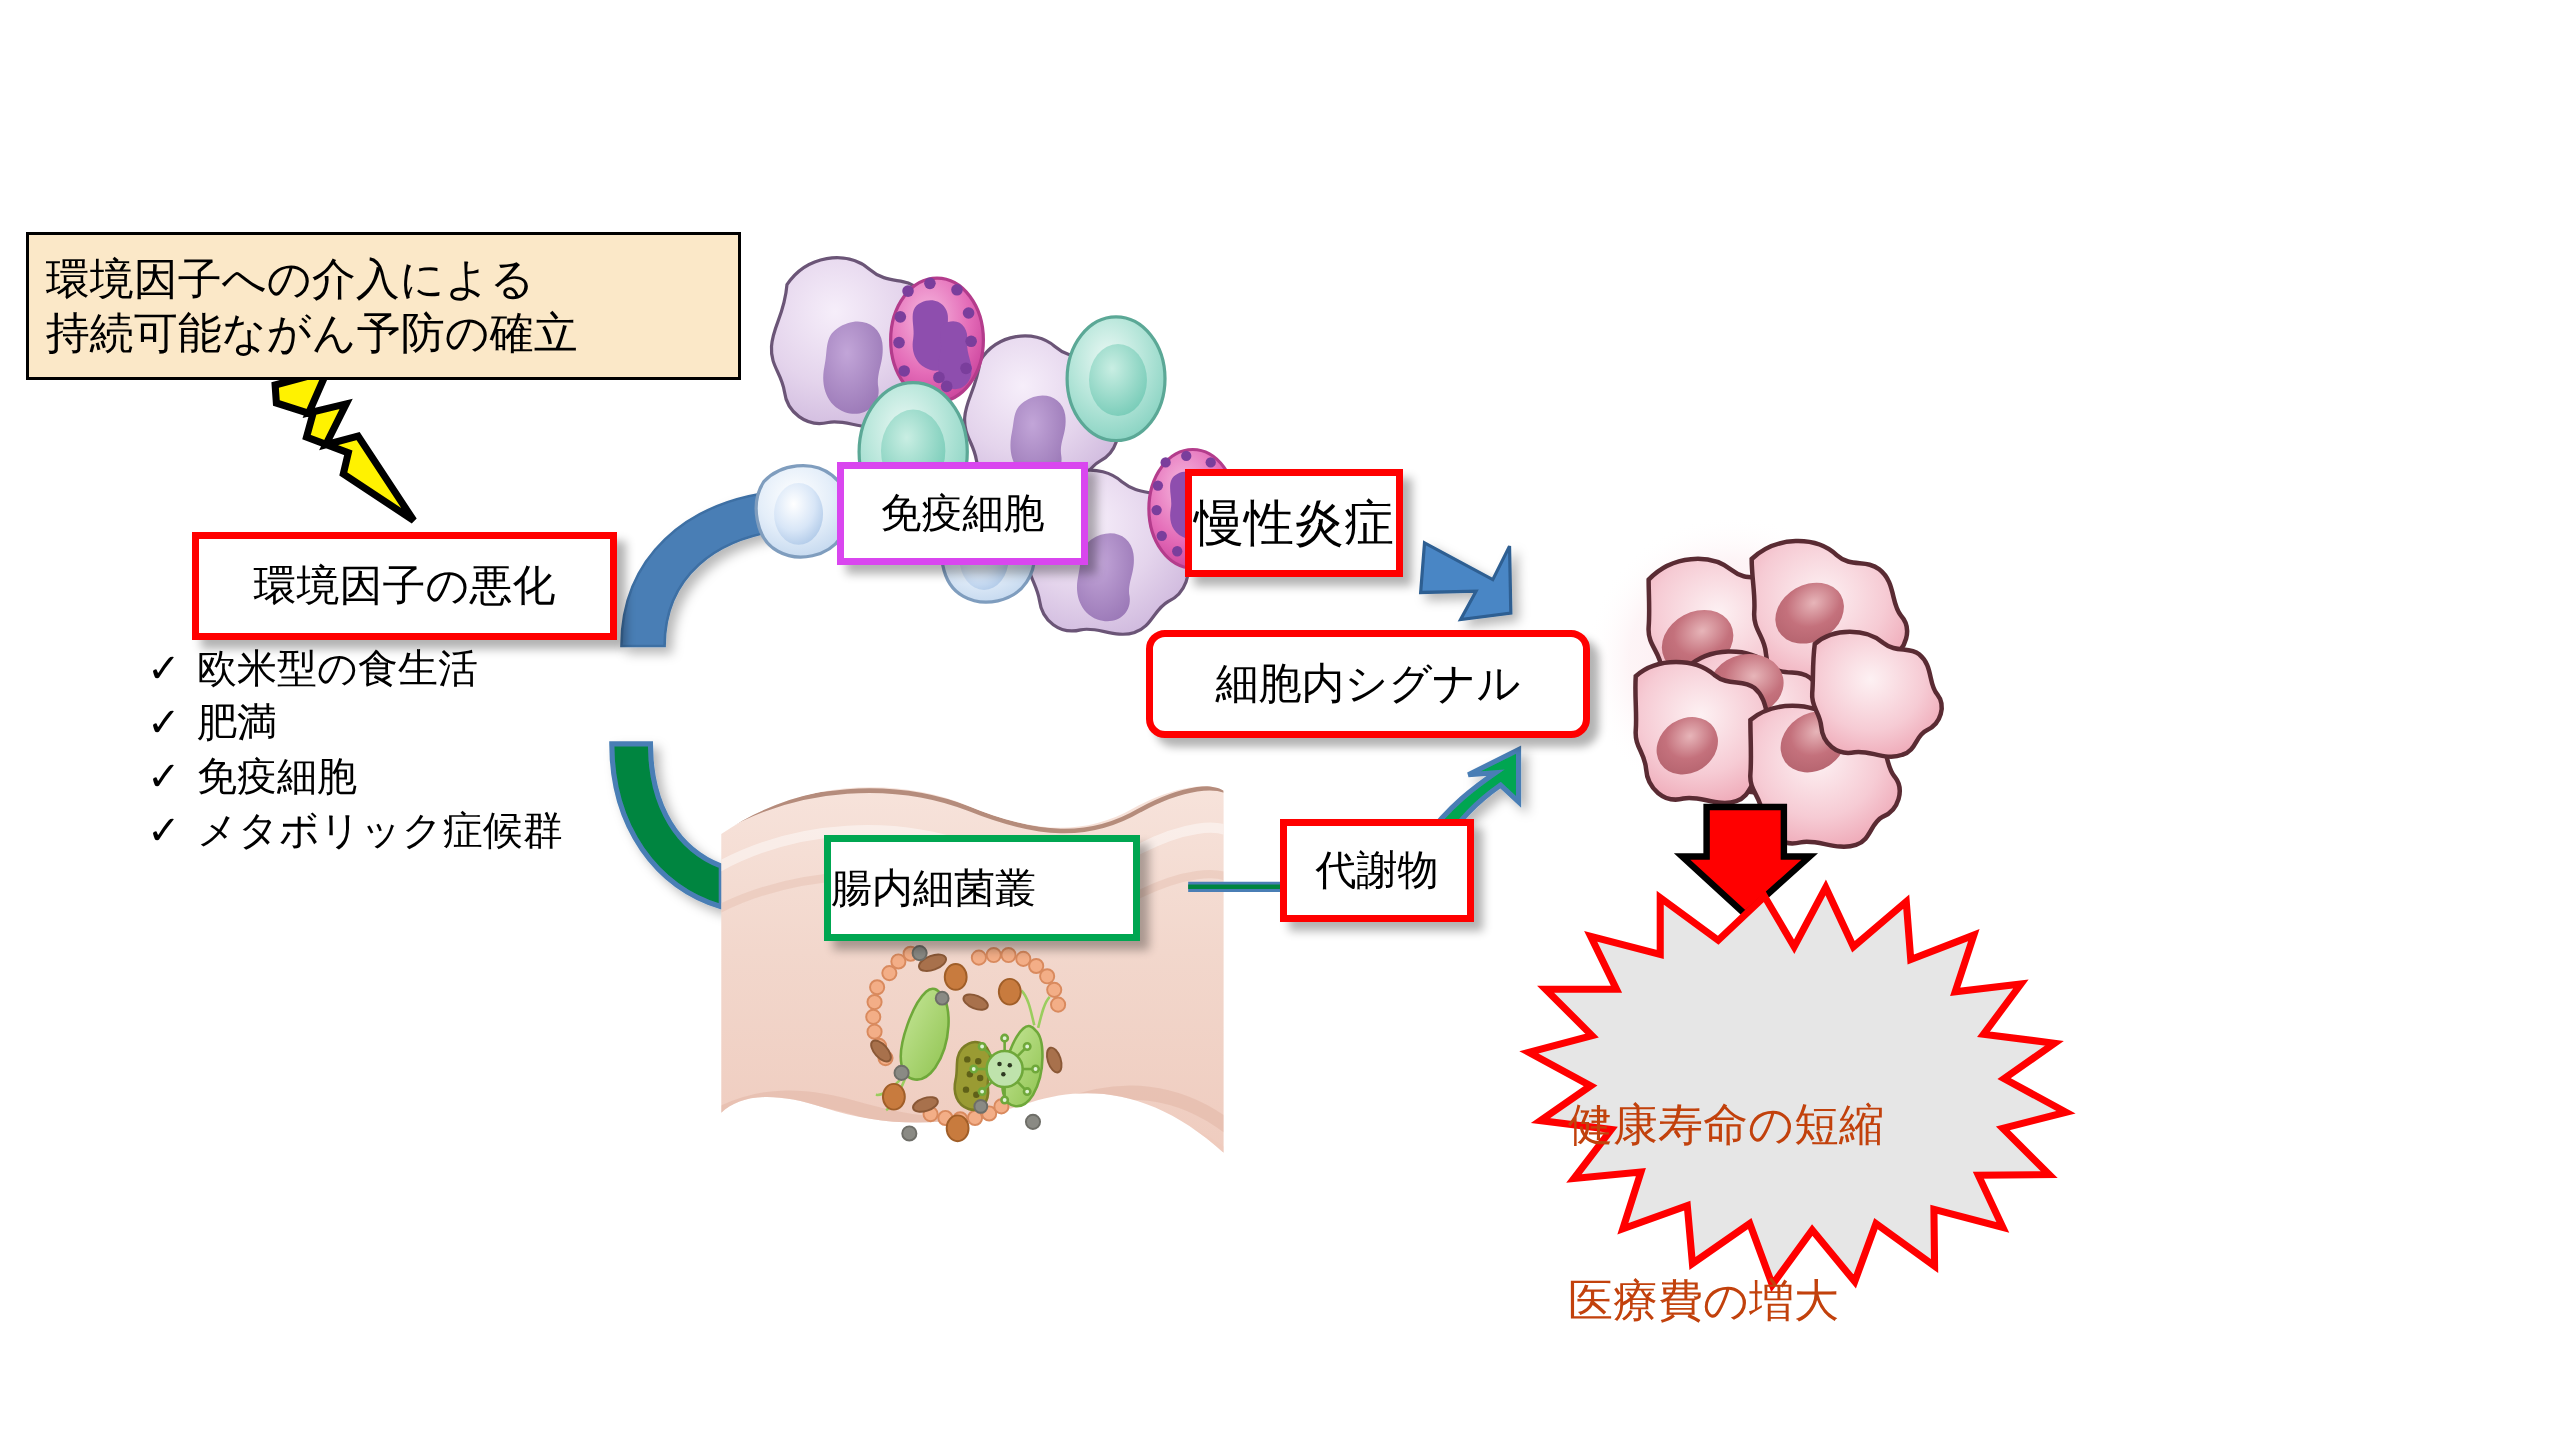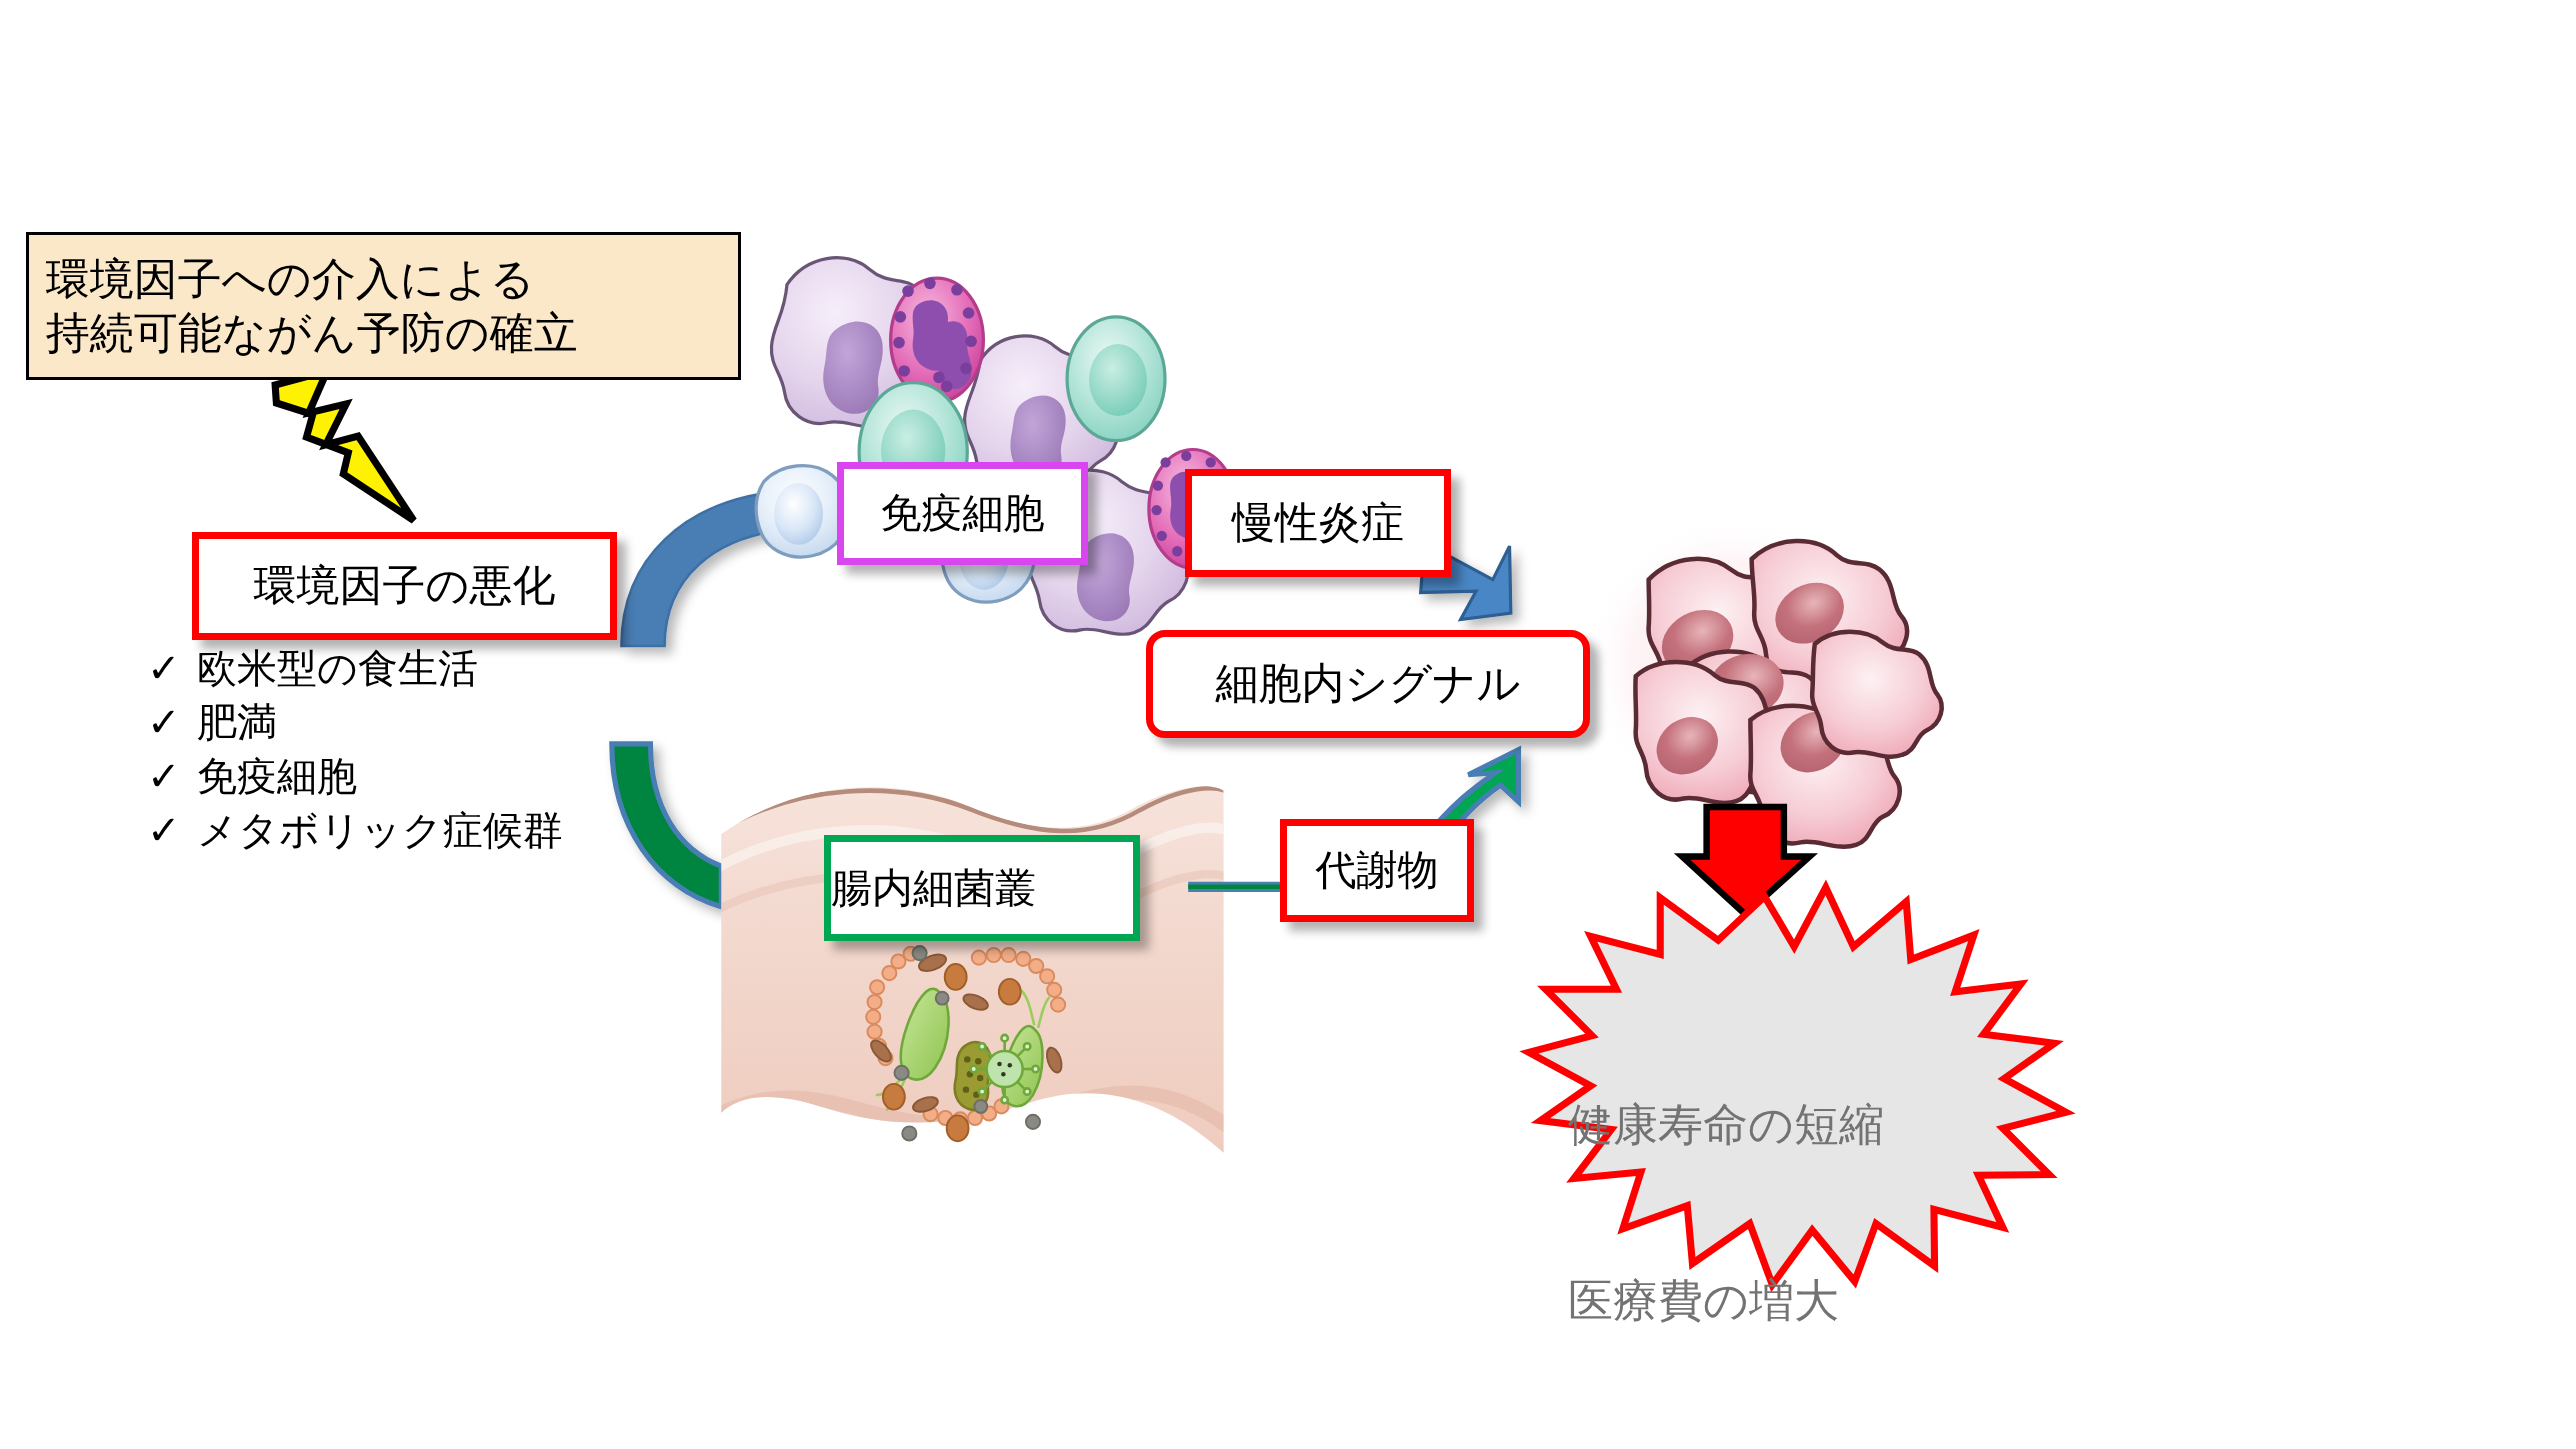--- a/index.html
+++ b/index.html
@@ -369,36 +369,36 @@
     <div class="bullet-row">
       <span class="bullet-check">✓</span>
       <span class="bullet-label">メタボリック症候群</span>
     </div>
   </div>
 
   <div class="box box-blue" style="left:837px; top:462px; width:251px; height:103px; font-size:41px;">
     <span class="line" style="text-align:center;width:100%;">免疫細胞</span>
   </div>
 
-  <div class="box box-red" style="left:1185px; top:469px; width:266px; height:108px; font-size:43px;font-family:Liberation Mono, monospace;">
+  <div class="box box-red" style="left:1185px; top:469px; width:218px; height:108px; font-size:50px;font-family:Liberation Mono, monospace;">
     <span class="line" style="text-align:center;width:100%;">慢性炎症</span>
   </div>
 
   <div class="box box-red" style="left:1146px; top:630px; width:444px; height:108px; font-size:43px;border-radius:19px;">
     <span class="line" style="text-align:center;width:100%;">細胞内シグナル</span>
   </div>
 
 
   <div class="box box-green" style="left:824px; top:835px; width:316px; height:106px; font-size:41px;">
     <span class="line" style="width:100%;">腸内細菌叢</span>
   </div>
 
   <div class="box box-red" style="left:1280px; top:819px; width:194px; height:103px; font-size:41px;">
     <span class="line" style="text-align:center;width:100%;">代謝物</span>
   </div>
 
-  <div class="abs" style="left:1568px; top:979px; width:464px; font-size:45px; line-height:1.30; color:#737373; white-space:pre;">
+  <div class="abs" style="left:1568px; top:979px; width:464px; font-size:45px; line-height:1.30; color:#c2410c; white-space:pre;">
     <span class="line" style="display:block;">健康寿命の短縮</span>
     <span class="line" style="display:block;">医療費の増大</span>
   </div>
 
 </div>
 
 
 </body></html>

